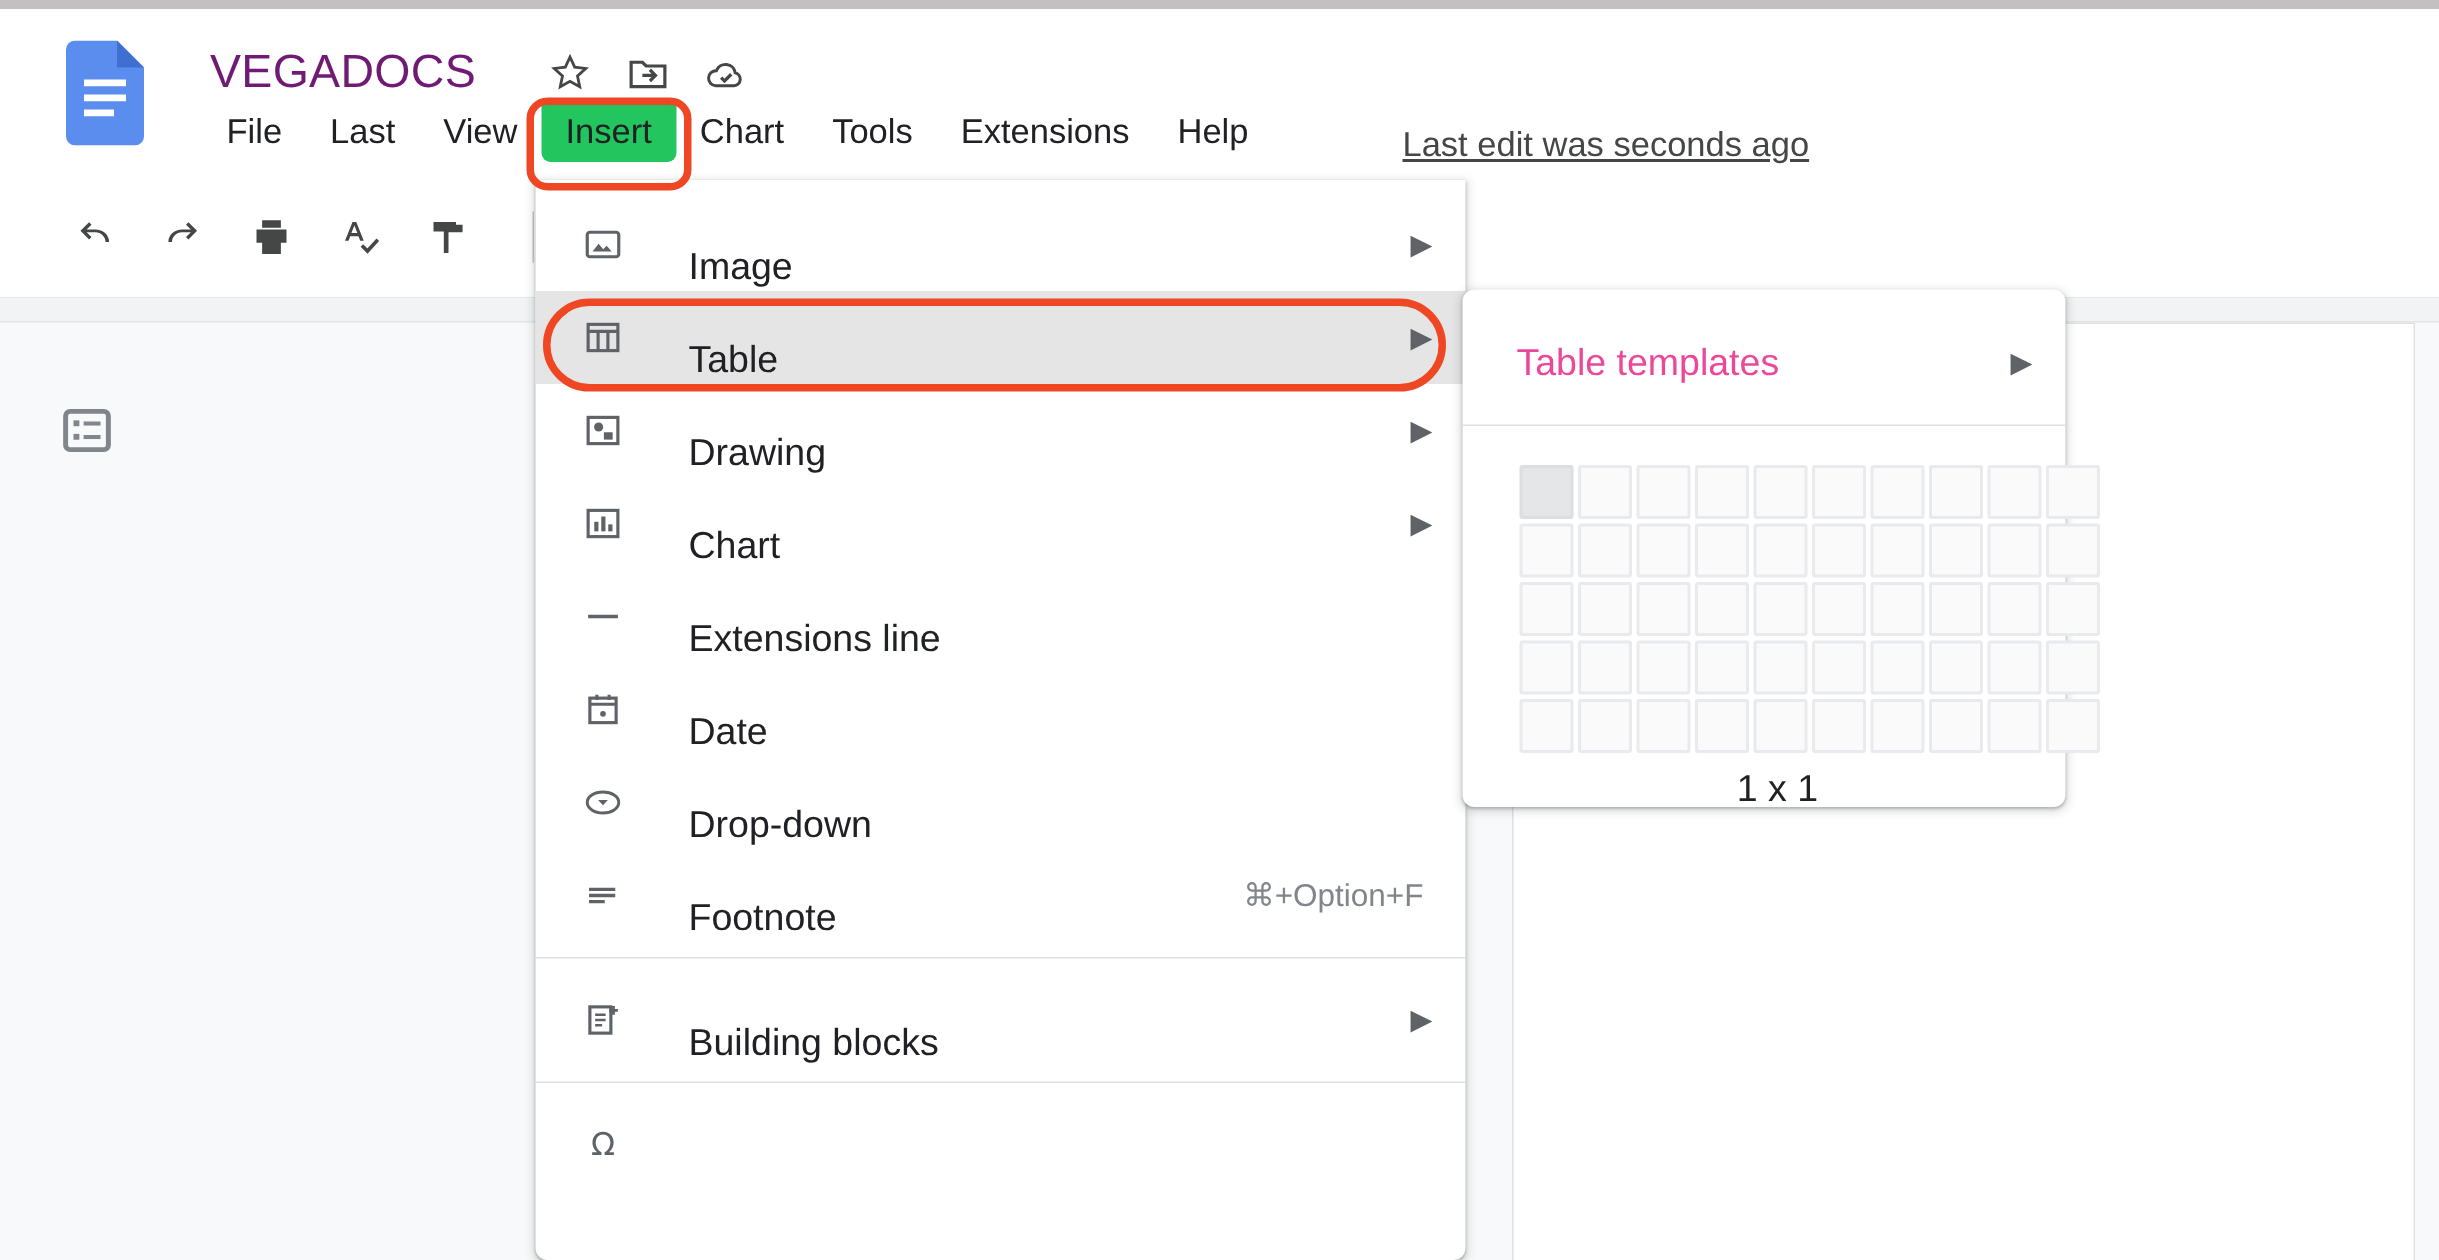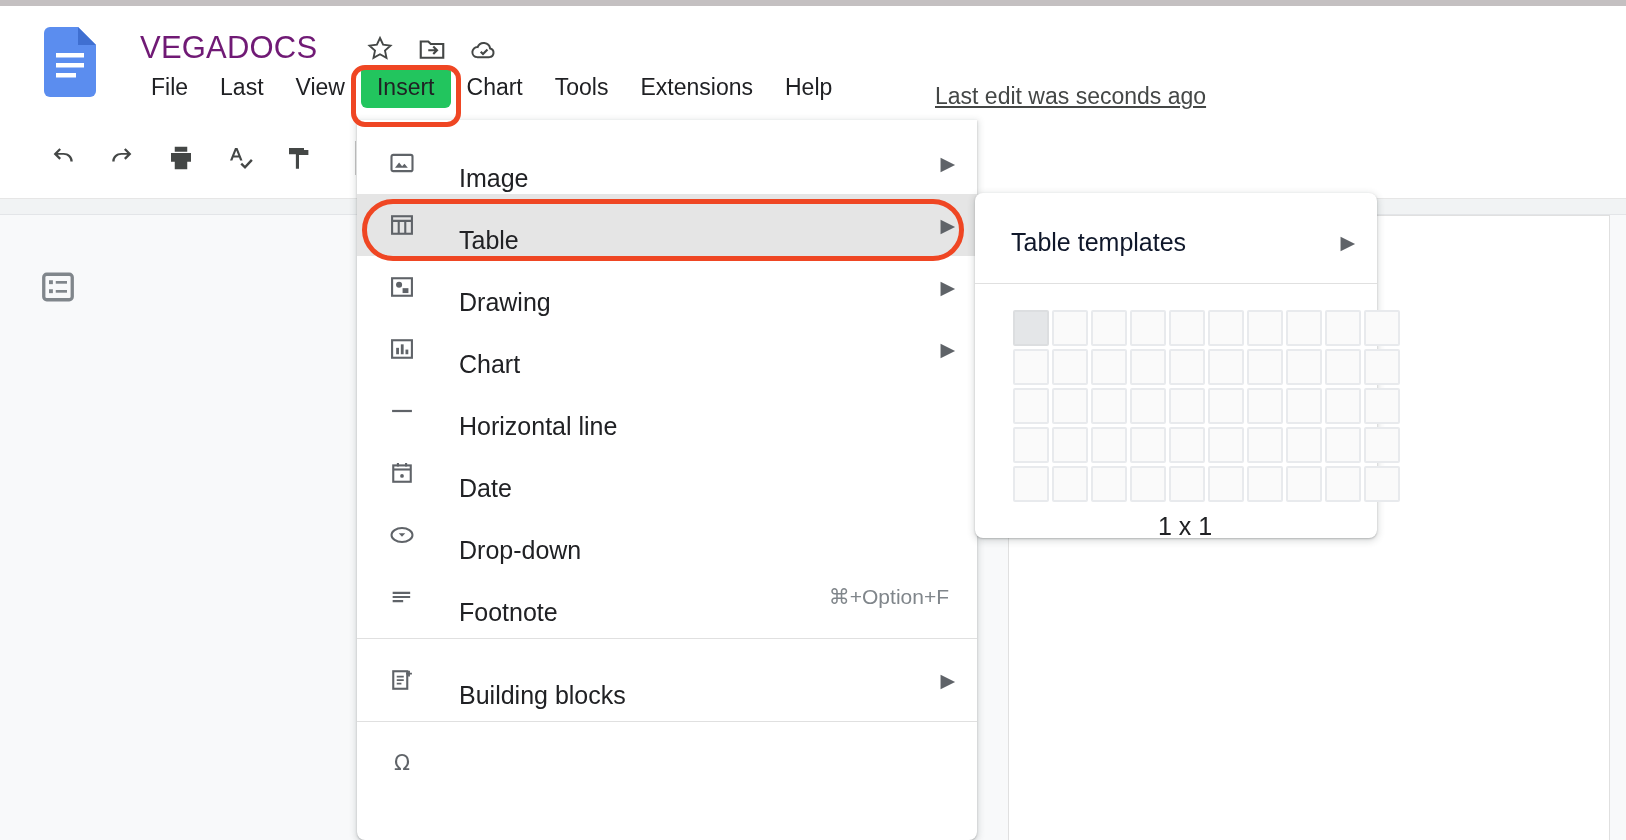--- a/index.html
+++ b/index.html
@@ -133,21 +133,21 @@
   .submenu {
     position: absolute; left: 975px; top: 193px; width: 402px; height: 345px;
     background: #ffffff; border-radius: 8px;
     box-shadow: 0 2px 6px 2px rgba(60,64,67,.15), 0 1px 2px rgba(60,64,67,.3);
     z-index: 50;
   }
   .sub-item {
     display: flex; align-items: center; height: 62px; padding: 0 22px 0 36px;
     margin-top: 18px; cursor: pointer;
   }
-  .sub-label { font-size: 25px; color: #0f172a; white-space: nowrap; }
+  .sub-label { font-size: 25px; color: #ec4899; white-space: nowrap; }
   .sub-arrow { margin-left: auto; font-size: 19px; color: #5f6368; }
   .sub-sep { height: 1px; background: #e0e0e0; margin: 10px 0 0 0; }
 
   .grid-wrap { padding: 26px 0 0 38px; }
   .grid {
     display: grid; grid-template-columns: repeat(10, 36px);
     grid-auto-rows: 36px; gap: 3px;
   }
   .cell {
     border: 2px solid #e8eaed; background: #fafafa; border-radius: 2px;
@@ -350,21 +350,21 @@
       <span class="mi-label">Chart</span>
       <span class="mi-arrow">▶</span>
     </div>
 
     <div class="mi">
       <span class="mi-icon">
         <svg viewBox="0 0 24 24" width="28" height="28">
             <path d="M3.5 12h17" stroke="#5f6368" stroke-width="1.9"></path>
           </svg>
       </span>
-      <span class="mi-label">Horizontal line</span>
+      <span class="mi-label">Extensions line</span>
     </div>
 
     <div class="mi">
       <span class="mi-icon">
         <svg viewBox="0 0 24 24" width="28" height="28">
           <rect x="4.5" y="5.5" width="15" height="14" fill="none" stroke="#5f6368" stroke-width="1.8"></rect>
           <path d="M4.5 9h15" stroke="#5f6368" stroke-width="1.8"></path>
           <path d="M8.5 3.5v3M15.5 3.5v3" stroke="#5f6368" stroke-width="1.8"></path>
           <circle cx="12" cy="14.5" r="1.6" fill="#5f6368"></circle>
         </svg>

